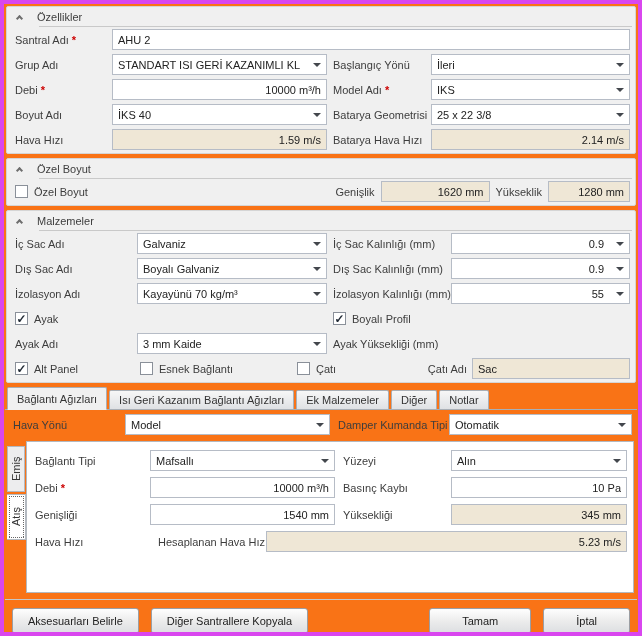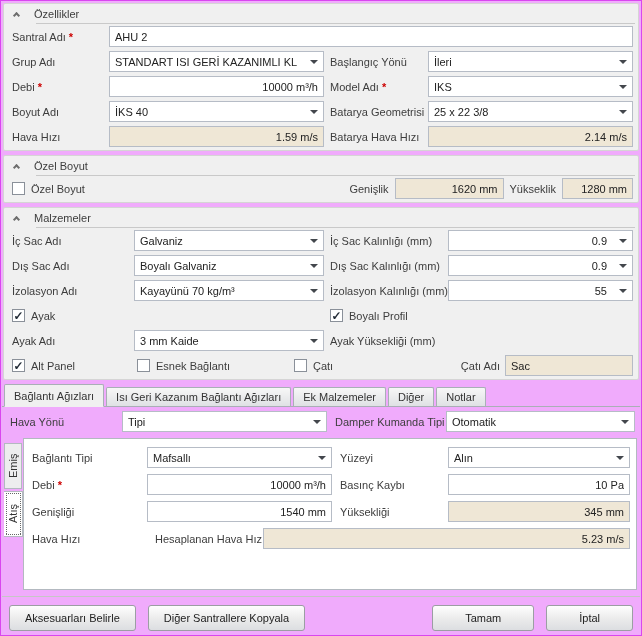--- a/index.html
+++ b/index.html
@@ -1,20 +1,20 @@
 <!DOCTYPE html>
 <html><head>
 <meta charset="utf-8">
 <style>
   * { box-sizing: border-box; }
   html,body { margin:0; padding:0; }
   body { font-family:"Liberation Sans", sans-serif; }
   .window {
-    width:642px; height:636px; background:#f0abfc;
-    border:1px solid #d946ef; font-size:11px; color:#333;
+    width:642px; height:636px; background:#f97316;
+    border:4px solid #d946ef; font-size:11px; color:#333;
     overflow:hidden; position:relative;
   }
   
   .group { border:1px solid #d5d5d5; border-radius:2px; margin:2px 2px 4px 2px; padding-bottom:1px; background:#f0f0f0; }
   .ghead { position:relative; height:20px; display:flex; align-items:center; }
   .chev { margin-left:10px; width:5px; height:5px; border-top:2px solid #6e6e6e; border-right:2px solid #6e6e6e; transform:rotate(-45deg); margin-top:3px; }
   .gtitle { margin-left:15px; color:#3d3d3d; }
   .gline { position:absolute; left:32px; right:3px; bottom:0; border-top:1px solid #c9c9c9; }
   
   .row { display:flex; align-items:center; height:25px; padding:0 5px 0 8px; }
@@ -40,23 +40,23 @@
   .combo .carrow { position:absolute; right:5px; top:8px; width:0; height:0;
     border-left:4px solid transparent; border-right:4px solid transparent; border-top:4px solid #43474d; }
   
   .cb { display:inline-flex; align-items:center; flex:none; }
   .cbox { width:13px; height:13px; border:1px solid #8a9099; background:#fff; margin-right:6px;
     display:flex; align-items:center; justify-content:center; font-size:12px; font-weight:bold; color:#222b36; line-height:1; }
   .cb-w1 { width:125px; } .cb-w2 { width:157px; } .cb-w3 { flex:1; }
   
   .ozb-spacer { flex:1; }
   .ozb-lblg { margin-right:6px; } .ozb-fg { width:109px; flex:none; }
-  .ozb-lbly { margin-left:6px; margin-right:6px; } .ozb-fy { width:71px; flex:none; }
+  .ozb-lbly { margin-left:6px; margin-right:6px; } .ozb-fy { width:82px; flex:none; }
   .cati-lbl { margin-left:6px; margin-right:5px; }
-  .cati-f { width:128px; flex:none; }
+  .cati-f { width:158px; flex:none; }
   
   .tabs-area { margin:2px 1px 0 1px; border-bottom:1px solid #c6c6c6; }
   .tabbar { display:flex; align-items:flex-end; padding-left:2px; height:23px; border-bottom:1px solid #a9afb6; }
   .tab { height:19px; padding:0 9px; display:flex; align-items:center; border:1px solid #a9afb6;
     border-bottom:none; border-radius:2px 2px 0 0; background:linear-gradient(#f7f7f7,#dfe1e4);
     margin-right:2px; color:#333; cursor:default; white-space:nowrap; }
   .tab.active { height:23px; background:#f0f0f0; border-bottom:1px solid #f0f0f0; margin-bottom:-1px; z-index:2; position:relative; }
   .tabpage { padding-top:2px; }
   .tp .lbl1 { width:112px; }
   .tp .f1 { width:205px; flex:none; }
@@ -263,21 +263,21 @@
           <span>Diğer</span>
         </div>
       <div class="tab">
           <span>Notlar</span>
         </div>
     </div>
     <div class="tabpage">
       <div class="row tp">
         <span class="lbl lbl1">Hava Yönü</span>
         <div class="fld combo f1">
-          <span class="ctext">Tipi</span>
+          <span class="ctext">Model</span>
           <span class="carrow"></span>
         </div>
         <span class="lbl lbl2">Damper Kumanda Tipi</span>
         <div class="fld combo f2">
           <span class="ctext">Otomatik</span>
           <span class="carrow"></span>
         </div>
       </div>
 
       <div class="sub-wrap">

